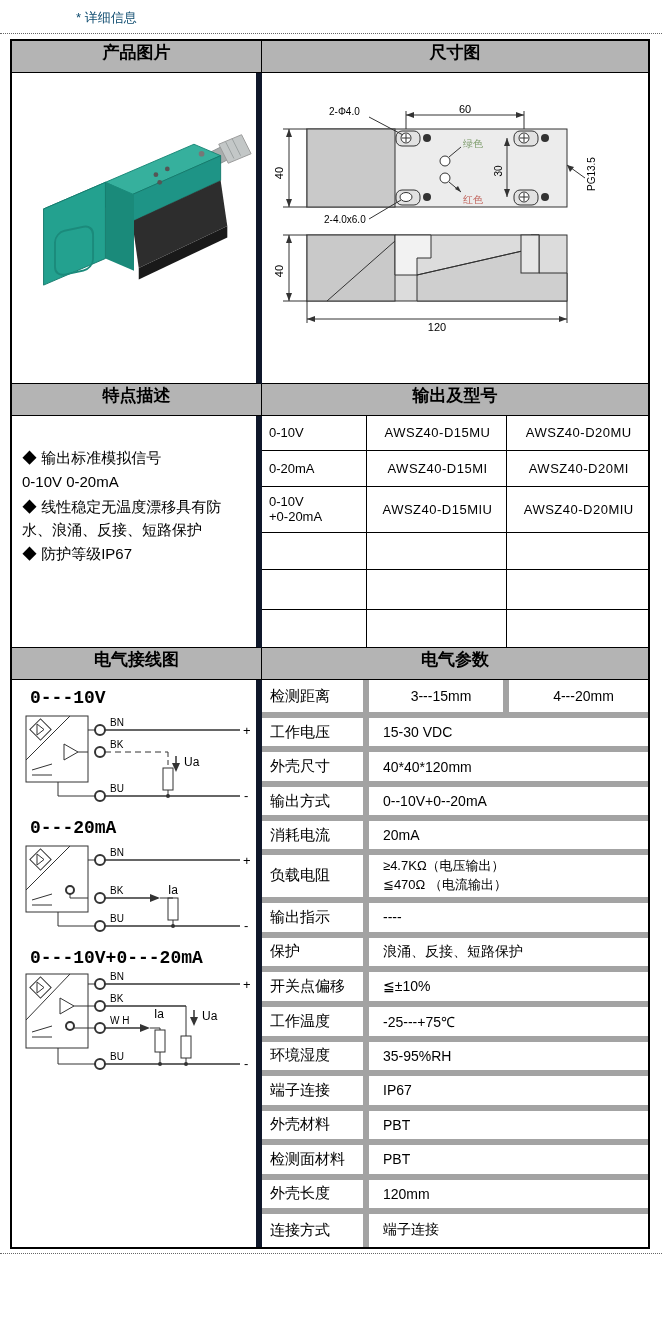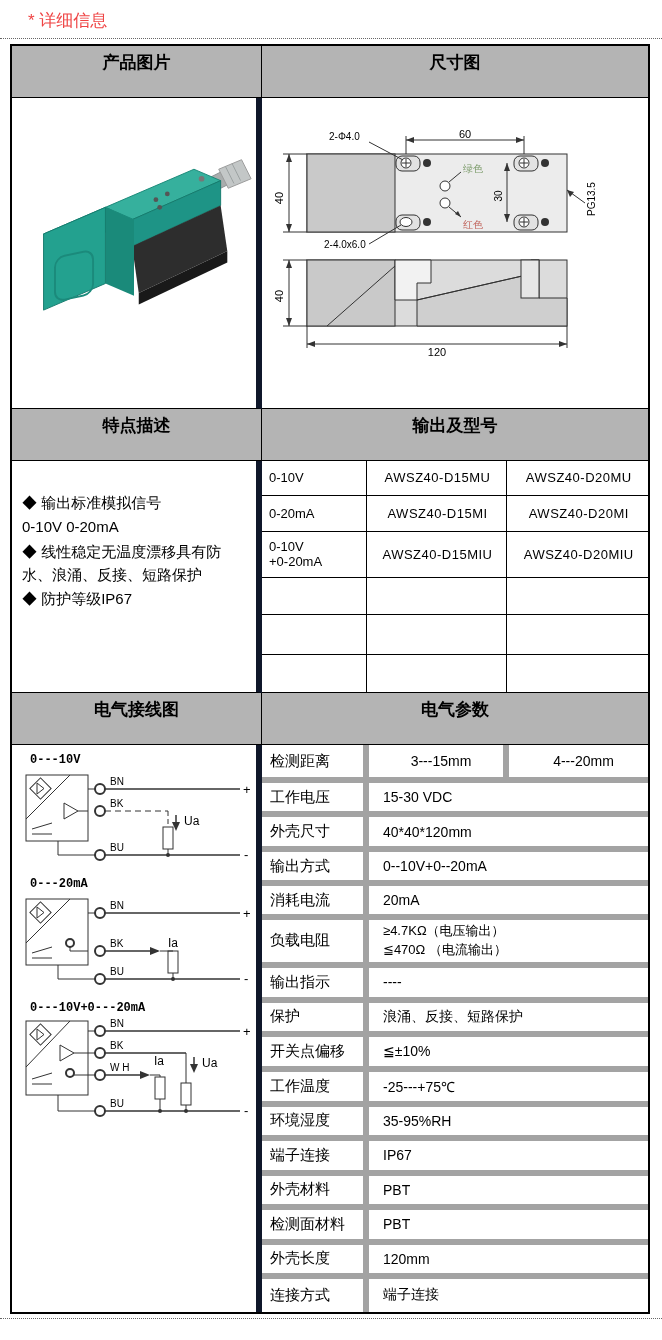--- a/index.html
+++ b/index.html
@@ -4,35 +4,35 @@
 <style>
   * { box-sizing: border-box; margin: 0; padding: 0; }
   body {
     width: 662px;
     background: #ffffff;
     font-family: "Liberation Sans", sans-serif;
     color: #000;
   }
   .page { width: 662px; position: relative; }
   .page-title {
-    font-size: 17px; color: #ef4444; padding: 9px 0 6px 28px;
+    font-size: 13px; color: #0c4a6e; padding: 9px 0 6px 28px; margin-left: 48px;
   }
   .dotted-sep { border-top: 1px dotted #666; height: 0; }
   .main-table {
     margin: 5px 10px 4px 10px;
     border: 2px solid #000;
     width: 640px;
   }
   .band { display: grid; grid-template-columns: 250px 1fr; }
   .band-header .cell {
     background: #b4b4b4;
     border-bottom: 1px solid #000;
-    height: 52px;
+    height: 32px;
     font-size: 17px; font-weight: bold;
-    text-align: center; padding-top: 5px;
+    text-align: center; 
   }
   .band-header .cell.left { border-right: 1px solid #000; }
   .band-content .cell.left { border-right: 6px solid #0f172a; }
   .band-content .cell { border-bottom: 1px solid #000; }
   .band.last .cell { border-bottom: none; }
 
   
   .photo-cell { height: 311px; display: flex; align-items: center; justify-content: center; background: #fff; }
   
   .dim-cell { height: 311px; display: flex; align-items: center; justify-content: center; background: #fff; }
@@ -66,21 +66,21 @@
   .params td.pval { font-size: 14px; padding-left: 14px; }
   .params td:first-child { border-left: none; }
   .params td.lastcol { border-right: none; }
   .params tr:first-child td { border-top: none; }
   .params tr:last-child td { border-bottom: none; }
   .two-line span { display: block; font-size: 13px; line-height: 1.45; }
 
   
   .wiring-cell { padding: 8px 2px 0 6px; }
   .wiring-block { margin-bottom: 6px; }
-  .wire-title { font-family: "Liberation Mono", monospace; font-weight: bold; font-size: 12px; padding-left: 12px; }
+  .wire-title { font-family: "Liberation Mono", monospace; font-weight: bold; font-size: 18px; padding-left: 12px; }
   svg text { font-family: "Liberation Sans", sans-serif; }
 </style>
 </head>
 <body>
 
 <div class="page">
   <div class="page-title">* 详细信息</div>
   <div class="dotted-sep"></div>
 
   <div class="main-table">

